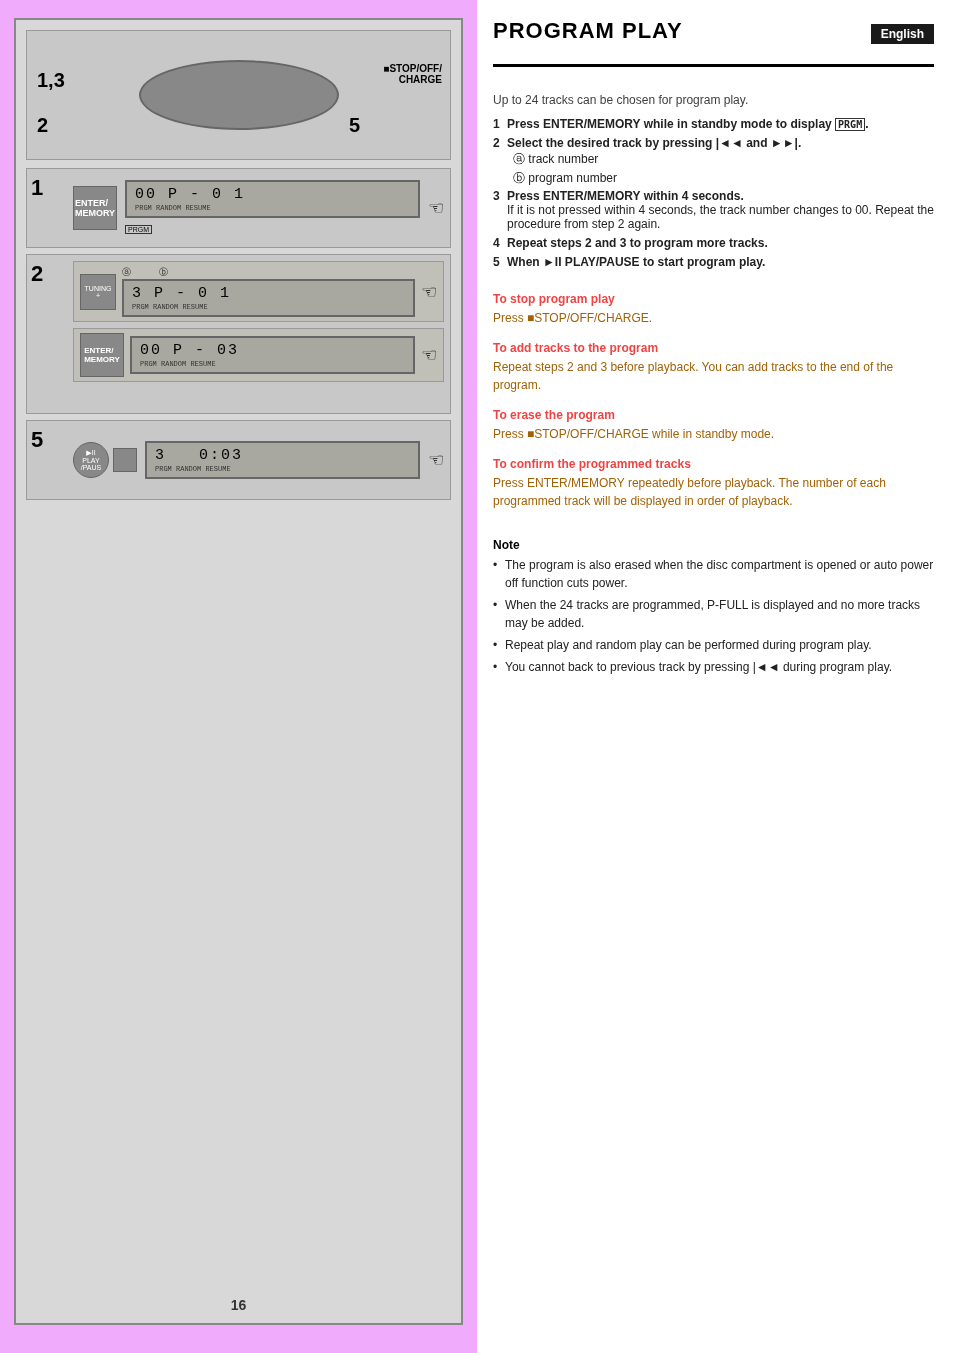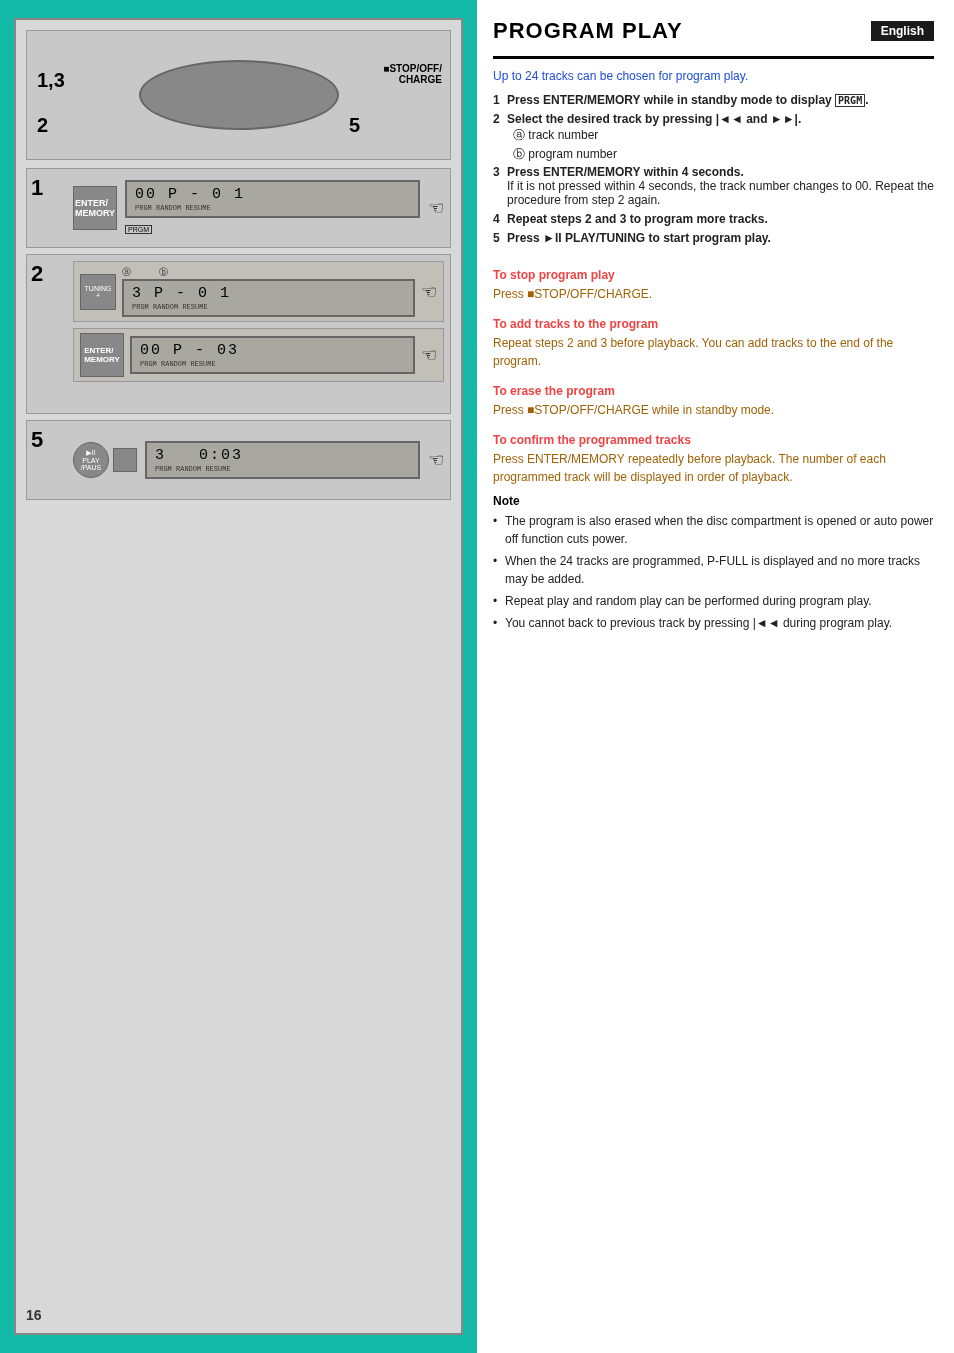--- a/index.html
+++ b/index.html
@@ -8,22 +8,22 @@
       min-height: 1353px;
       background: #c8c8c8;
       display: flex;
       font-family: Arial, sans-serif;
     }
 
     
     .left-panel {
       width: 477px;
       min-height: 1353px;
-      background: #14b8a6;
-      padding: 18px 14px 18px 14px;
+      background: #f0abfc;
+      padding: 18px 14px 28px 14px;
       display: flex;
       flex-direction: column;
     }
 
     .manual-page {
       background: #d8d8d8;
       border: 2px solid #888;
       flex: 1;
       padding: 10px;
       position: relative;
@@ -234,61 +234,62 @@
       border: 1px solid #666;
       flex-shrink: 0;
     }
 
     
     .page-number {
       margin-top: 7px;
       font-size: 14px;
       font-weight: bold;
       color: #333;
+      text-align: center;
     }
 
     
     .right-panel {
       width: 477px;
       min-height: 1353px;
       background: white;
       padding: 18px 20px 18px 16px;
       display: flex;
       flex-direction: column;
     }
 
     
     .page-header {
       display: flex;
-      align-items: center;
+      align-items: flex-end;
       justify-content: space-between;
-      margin-bottom: 10px;
+      margin-bottom: 26px;
       border-bottom: 3px solid #000;
-      padding-bottom: 12px;
+      padding-bottom: 20px;
     }
 
     .page-title {
       font-size: 22px;
       font-weight: bold;
       letter-spacing: 1px;
     }
 
     .lang-badge {
       background: #1a1a1a;
       color: white;
       font-size: 12px;
       font-weight: bold;
       padding: 3px 10px;
     }
 
     
     .intro-text {
       font-size: 12px;
       margin-bottom: 10px;
-      color: #1d4ed8;
+      color: #404040;
     }
 
     .steps-list {
       list-style: none;
       margin-bottom: 8px;
     }
 
     .steps-list li {
       font-size: 12px;
       color: #222;
@@ -332,21 +333,21 @@
     }
 
     .section-text {
       font-size: 12px;
       color: #a16207;
       margin-bottom: 4px;
       line-height: 1.5;
     }
 
     .note-section {
-      margin-top: 4px;
+      margin-top: 24px;
     }
 
     .note-heading {
       font-size: 12px;
       font-weight: bold;
       margin-bottom: 4px;
     }
 
     .note-list {
       list-style: none;
@@ -505,21 +506,21 @@
       <span class="normal-text">If it is not pressed within 4 seconds, the track number changes to 00. Repeat the procedure from step 2 again.</span>
     </li>
 
     <li>
       <span class="step-num bold">4</span>
       <span class="bold">Repeat steps 2 and 3 to program more tracks.</span>
     </li>
 
     <li>
       <span class="step-num bold">5</span>
-      <span class="bold">Press ►II PLAY/TUNING to start program play.</span>
+      <span class="bold">When ►II PLAY/PAUSE to start program play.</span>
     </li>
 
   </ol>
 
   <div class="section-heading">To stop program play</div>
   <p class="section-text">Press ■STOP/OFF/CHARGE.</p>
 
   <div class="section-heading">To add tracks to the program</div>
   <p class="section-text">Repeat steps 2 and 3 before playback. You can add tracks to the end of the program.</p>
 

